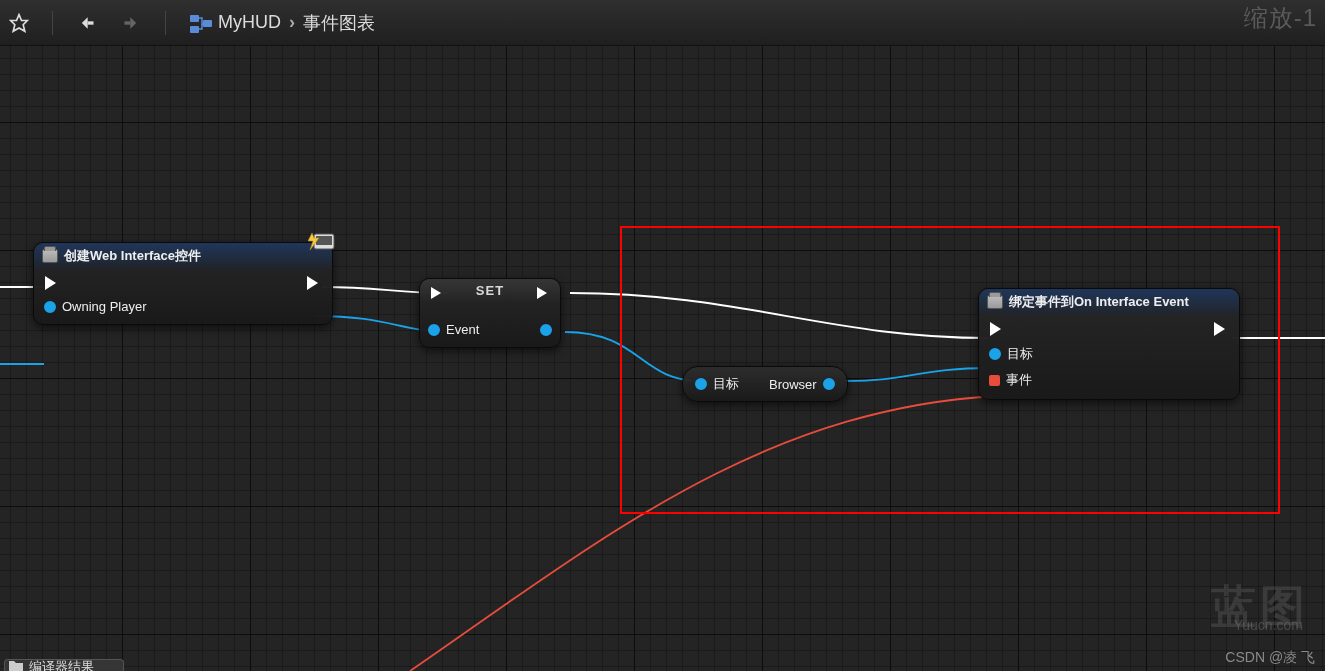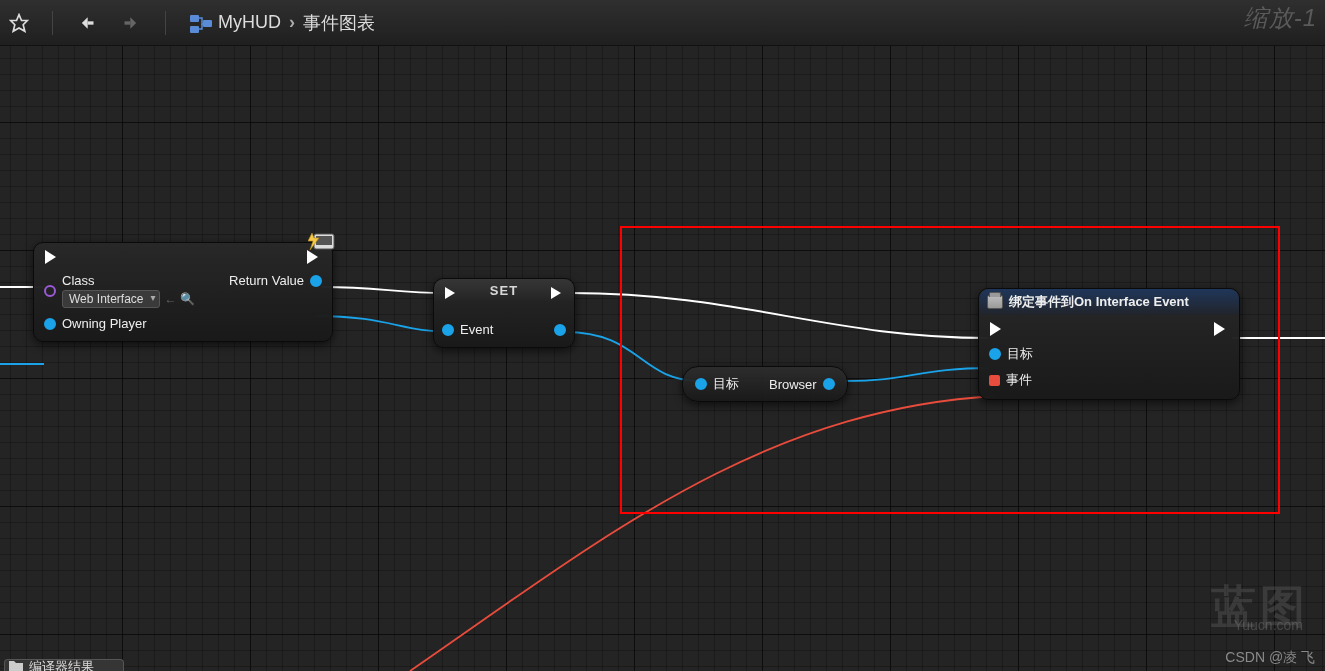--- a/index.html
+++ b/index.html
@@ -53,21 +53,20 @@
   .bc-link { color: #dcdcdc; cursor: pointer; }
   .bc-sep { color: #aaa; font-weight: bold; }
   .zoom-label {
     position: absolute;
     right: 8px; top: 2px;
     font-size: 24px;
     color: #5a5a5a;
     font-weight: 500;
     letter-spacing: 1px;
     pointer-events: none;
-    font-style: italic;
   }
 
   
   .node {
     position: absolute;
     background: linear-gradient(rgba(40,40,40,0.98), rgba(25,25,25,0.98));
     border: 1px solid #0a0a0a;
     border-radius: 10px;
     box-shadow: 0 3px 10px rgba(0,0,0,0.6);
     color: #eee;
@@ -248,63 +247,48 @@
 <div class="highlight-box" style="left:620px; top:226px; width:660px; height:288px;"></div>
 
 <div class="node" style="left:33px; top:242px; width:300px;">
   <div class="overlay-icon">
     <svg width="28" height="22" viewBox="0 0 28 22">
       <rect x="6" y="4" width="20" height="15" rx="2" fill="#ddd" stroke="#555"></rect>
       <rect x="8" y="6" width="16" height="9" fill="#555"></rect>
       <path d="M4 3 L0 11 L5 11 L2 20 L11 8 L6 8 Z" fill="#f7c948" stroke="#b58b1a" stroke-width="0.6"></path>
     </svg>
   </div>
+  <div class="node-header blue">
+    <span class="header-icon"></span>
+    <span>创建Web Interface控件</span>
+  </div>
   <div class="node-body">
     <div class="row">
       <span class="exec-arrow">
         <svg width="16" height="16">
             <path d="M1 1 L12 8 L1 15 Z" fill="#fff"></path>
           </svg>
       </span>
       <span class="exec-arrow">
         <svg width="16" height="16">
             <path d="M1 1 L12 8 L1 15 Z" fill="#fff"></path>
           </svg>
       </span>
     </div>
     <div class="row">
       <div class="pin">
-        <span class="circle purple"></span>
-        <div style="display:flex;flex-direction:column;gap:2px">
-          <span class="pin-label">Class</span>
-          <div style="display:flex;align-items:center">
-            <span class="dropdown">Web Interface</span>
-            <span class="mini-nav">
-                <span>←</span>
-                <span>🔍</span>
-              </span>
-          </div>
-        </div>
-      </div>
-      <div class="pin" style="align-self:flex-start">
-        <span class="pin-label">Return Value</span>
-        <span class="circle blue"></span>
-      </div>
-    </div>
-    <div class="row">
-      <div class="pin">
         <span class="circle blue"></span>
         <span class="pin-label">Owning Player</span>
       </div>
       <span></span>
     </div>
   </div>
 </div>
 
-<div class="node" style="left:433px; top:278px; width:142px;">
+<div class="node" style="left:419px; top:278px; width:142px;">
   <div class="node-header plain">
     <span style="letter-spacing:1px">SET</span>
   </div>
   <div class="node-body" style="padding:6px 8px 10px 8px; gap:6px;">
     <div class="row" style="position:absolute; top:7px; left:10px; right:10px;">
       <span class="exec-arrow">
         <svg width="14" height="14">
             <path d="M1 1 L11 7 L1 13 Z" fill="#fff"></path>
           </svg>
       </span>

